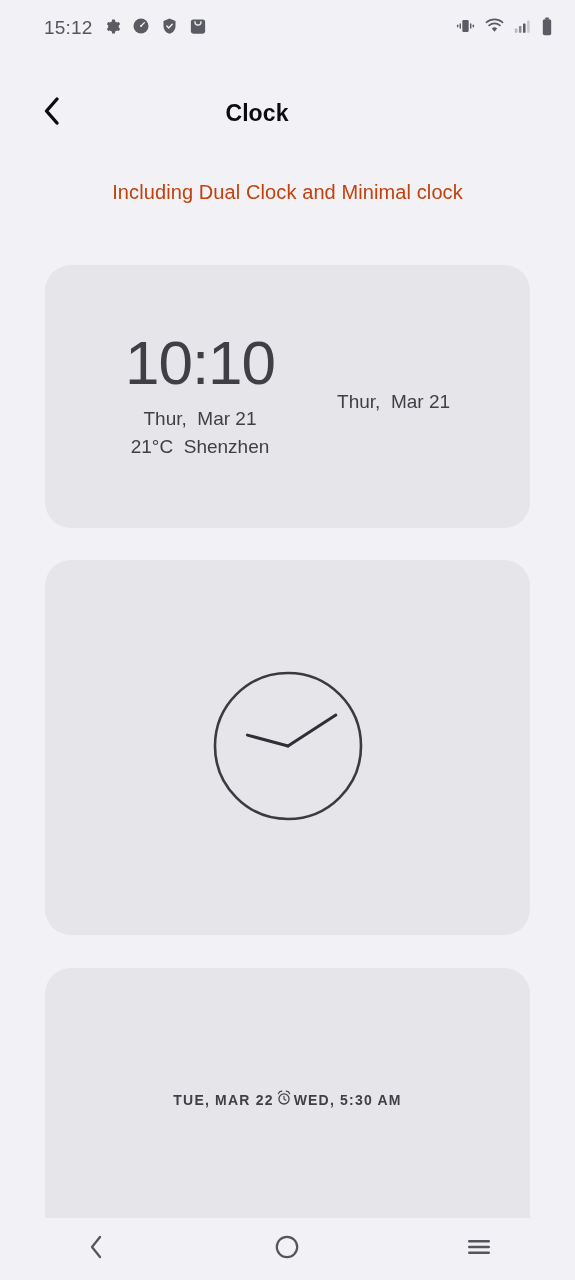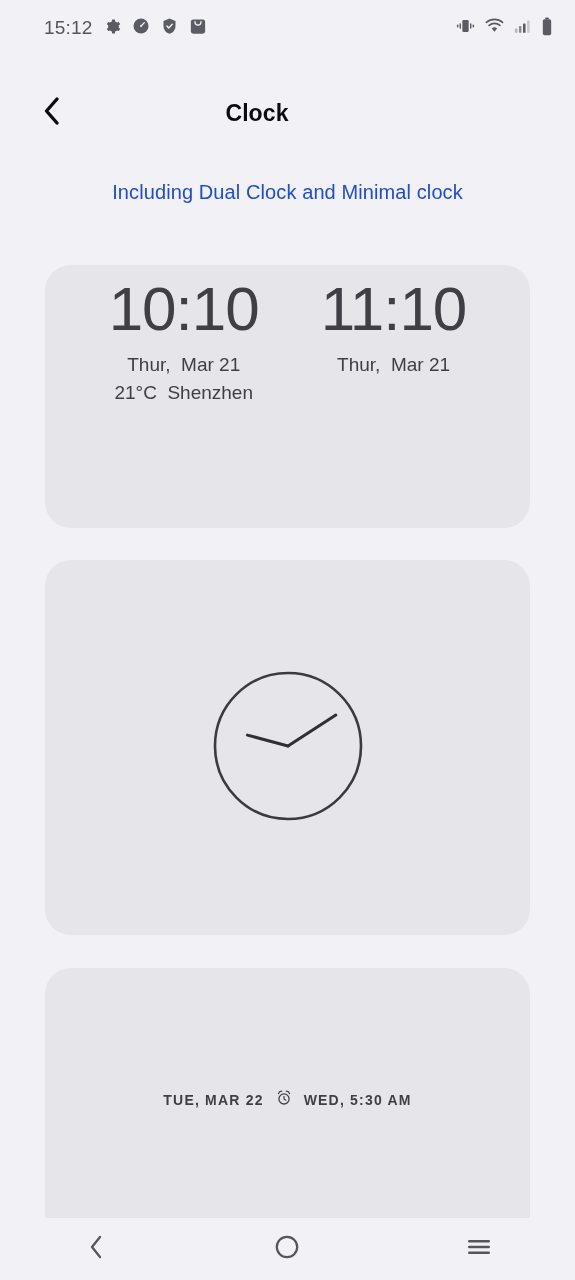--- a/index.html
+++ b/index.html
@@ -39,38 +39,38 @@
     width:44px; height:44px; display:flex; align-items:center; justify-content:center;
   }
   .page-title {
     width:100%; text-align:center;
     font-size:23px; font-weight:bold; color:#0c0c10;
     letter-spacing:.1px;
   }
 
   .subtitle {
     position:absolute; top:181px; left:0; width:575px;
-    text-align:center; font-size:20px; color:#1d4ed8;
+    text-align:center; font-size:20px; color:#c2410c;
     letter-spacing:.1px;
   }
 
   
   .card {
     position:absolute; left:45px; width:485px;
     background:#e6e5e9;
     border-radius:26px;
   }
   #card-dual   { top:265px; height:263px; }
   #card-analog { top:560px; height:375px; }
   #card-minimal{ top:968px; height:255px; border-bottom-left-radius:0; border-bottom-right-radius:0; }
 
   
   .dual-wrap {
-    position:absolute; top:12px; left:0; width:100%; height:100%;
-    display:flex; align-items:flex-start; justify-content:center; gap:62px;
+    position:absolute; top:0; left:0; width:100%; height:100%;
+    display:flex; align-items:center; justify-content:center; gap:62px;
     padding-bottom:4px;
   }
   .dual-col { text-align:center; }
   .dual-time {
     font-size:62px; font-weight:300; color:#3f3f45;
     line-height:1.02; letter-spacing:-1px;
   }
   .dual-date {
     font-size:19px; color:#3f3f45; margin-top:14px; white-space:pre;
   }
@@ -88,21 +88,21 @@
   .min-wrap {
     position:absolute; left:0; width:100%;
     top:108px; text-align:center;
   }
   .min-time {
     font-size:82px; font-weight:300; color:#3f3f45;
     line-height:1; letter-spacing:-1px;
   }
   .min-sub {
     margin-top:14px;
-    display:flex; align-items:center; justify-content:center; gap:12px;
+    display:flex; align-items:center; justify-content:center; gap:2px;
     font-size:14px; font-weight:bold; color:#3f3f45; letter-spacing:1.2px;
   }
 
   
   .navbar {
     position:absolute; bottom:0; left:0; width:575px; height:62px;
     background:#f2f1f5;
     display:flex; align-items:center; justify-content:space-around;
   }
   .nav-btn {
@@ -199,21 +199,20 @@
   <div class="subtitle">Including Dual Clock and Minimal clock</div>
 
   <div class="card" id="card-dual">
     <div class="dual-wrap">
       <div class="dual-col">
         <div class="dual-time">10:10</div>
         <div class="dual-date">Thur,  Mar 21</div>
         <div class="dual-temp">21°C  Shenzhen</div>
       </div>
       <div class="dual-col">
-        <div class="dual-time">11:10</div>
         <div class="dual-date">Thur,  Mar 21</div>
       </div>
     </div>
   </div>
 
   <div class="card" id="card-analog">
     <div class="analog-wrap">
       <span>
         <svg width="152" height="152" viewBox="0 0 152 152">
           <circle cx="76" cy="76" r="73" fill="none" stroke="#3a3a40" stroke-width="2.6"></circle>

